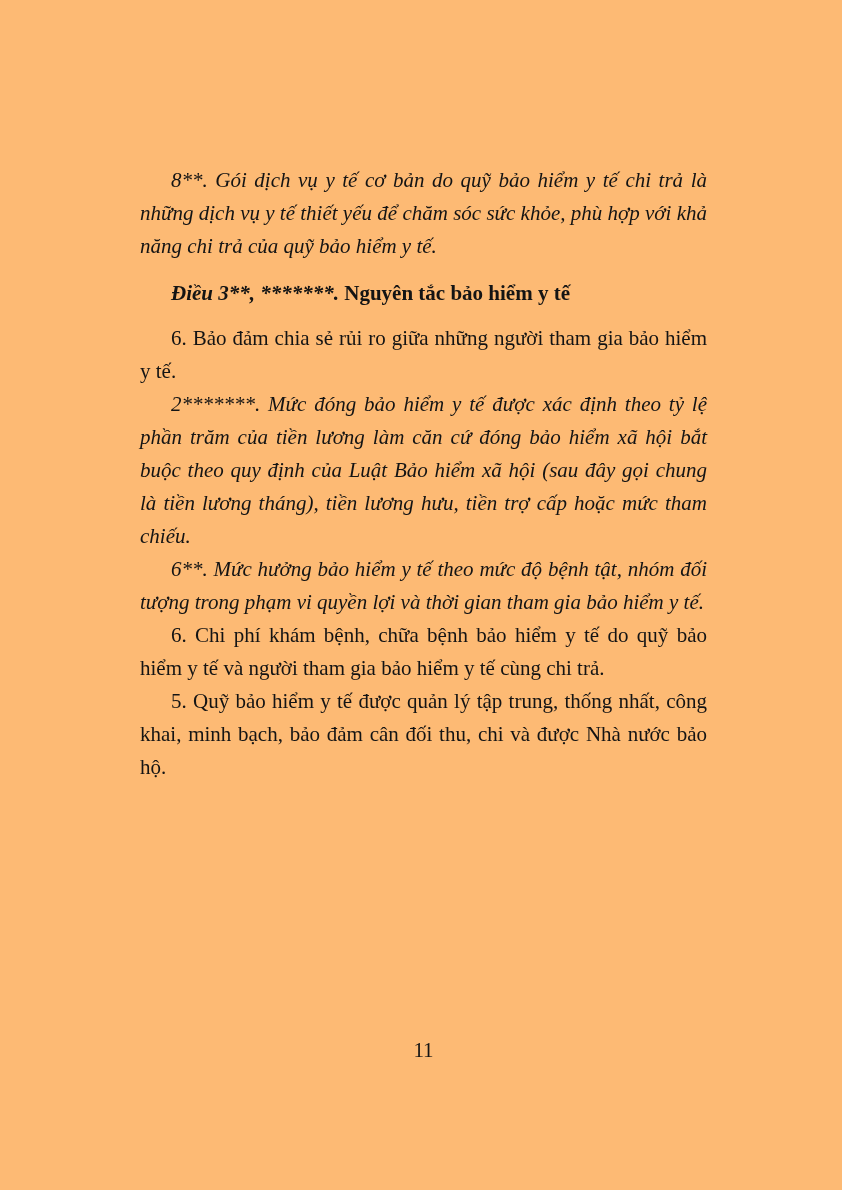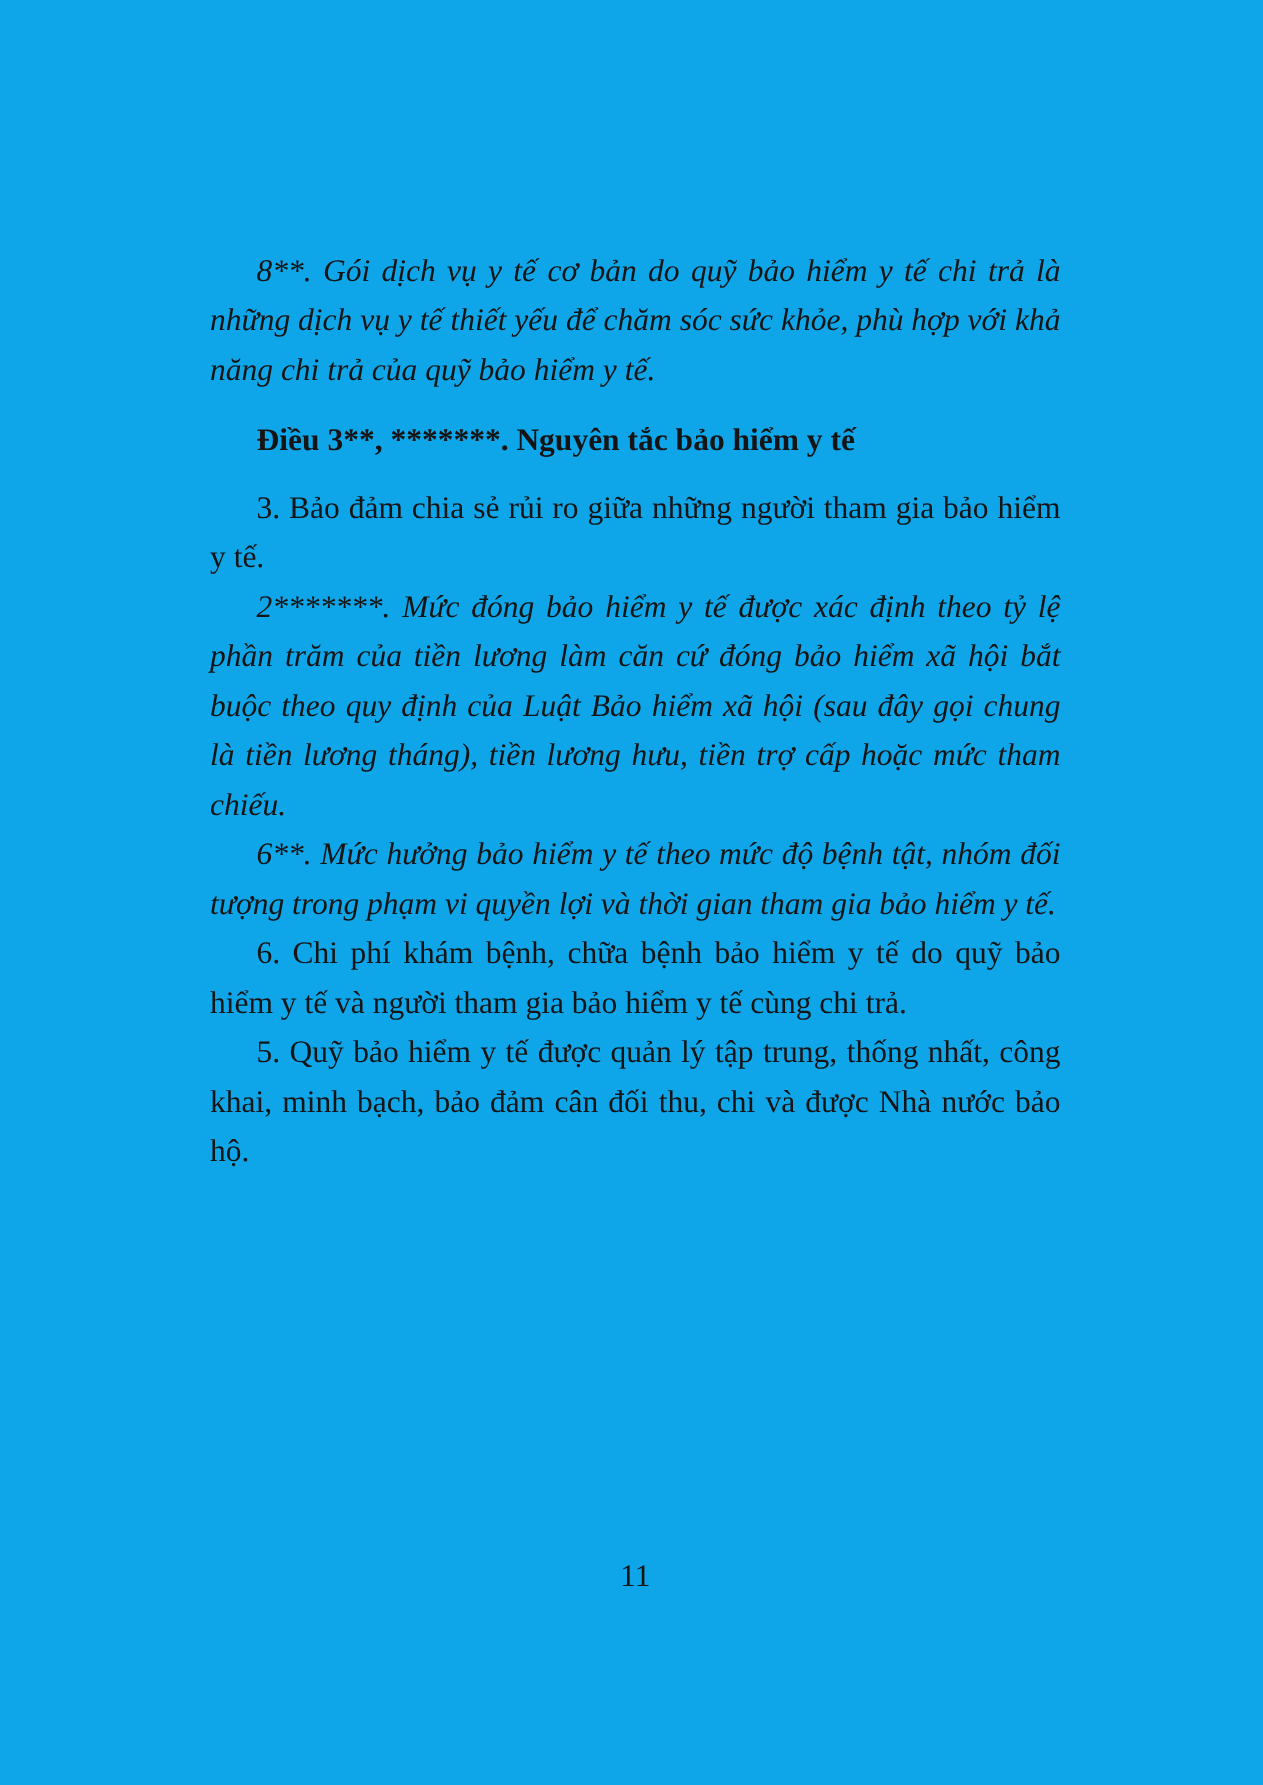--- a/index.html
+++ b/index.html
@@ -9,42 +9,42 @@
     height: 1190px;
     background: #ffffff;
     position: relative;
     font-family: "Liberation Serif", "DejaVu Serif", serif;
     color: #141414;
     overflow: hidden;
   }
   .page {
     position: absolute;
     inset: 0;
-    background: #0ea5e9;
+    background: #fdba74;
   }
   .text-block {
     position: absolute;
     left: 140px;
     top: 164px;
     width: 567px;
     font-size: 21px;
     line-height: 33px;
     text-align: justify;
   }
   .text-block p {
     margin: 0;
     text-indent: 31px;
   }
   .italic { font-style: italic; }
   .heading {
     margin-top: 14px !important;
     margin-bottom: 12px !important;
     font-weight: bold;
   }
-  .heading .lead { }
+  .heading .lead { font-style: italic; }
   .heading .title { font-style: normal; }
   .page-number {
     position: absolute;
     left: 140px;
     top: 1034px;
     width: 567px;
     text-align: center;
     font-size: 21px;
     line-height: 33px;
   }
@@ -53,21 +53,21 @@
 <body>
 
 <div class="page">
   <div class="text-block">
 
     <p class="italic">8**. Gói dịch vụ y tế cơ bản do quỹ bảo hiểm y tế chi trả là những dịch vụ y tế thiết yếu để chăm sóc sức khỏe, phù hợp với khả năng chi trả của quỹ bảo hiểm y tế.</p>
 
 
     <p class="heading"><span class="lead">Điều 3**, *******.</span> <span class="title">Nguyên tắc bảo hiểm y tế</span></p>
 
-    <p>3. Bảo đảm chia sẻ rủi ro giữa những người tham gia bảo hiểm y tế.</p>
+    <p>6. Bảo đảm chia sẻ rủi ro giữa những người tham gia bảo hiểm y tế.</p>
 
     <p class="italic">2*******. Mức đóng bảo hiểm y tế được xác định theo tỷ lệ phần trăm của tiền lương làm căn cứ đóng bảo hiểm xã hội bắt buộc theo quy định của Luật Bảo hiểm xã hội (sau đây gọi chung là tiền lương tháng), tiền lương hưu, tiền trợ cấp hoặc mức tham chiếu.</p>
 
     <p class="italic">6**. Mức hưởng bảo hiểm y tế theo mức độ bệnh tật, nhóm đối tượng trong phạm vi quyền lợi và thời gian tham gia bảo hiểm y tế.</p>
 
     <p>6. Chi phí khám bệnh, chữa bệnh bảo hiểm y tế do quỹ bảo hiểm y tế và người tham gia bảo hiểm y tế cùng chi trả.</p>
 
     <p>5. Quỹ bảo hiểm y tế được quản lý tập trung, thống nhất, công khai, minh bạch, bảo đảm cân đối thu, chi và được Nhà nước bảo hộ.</p>
 
   </div>

